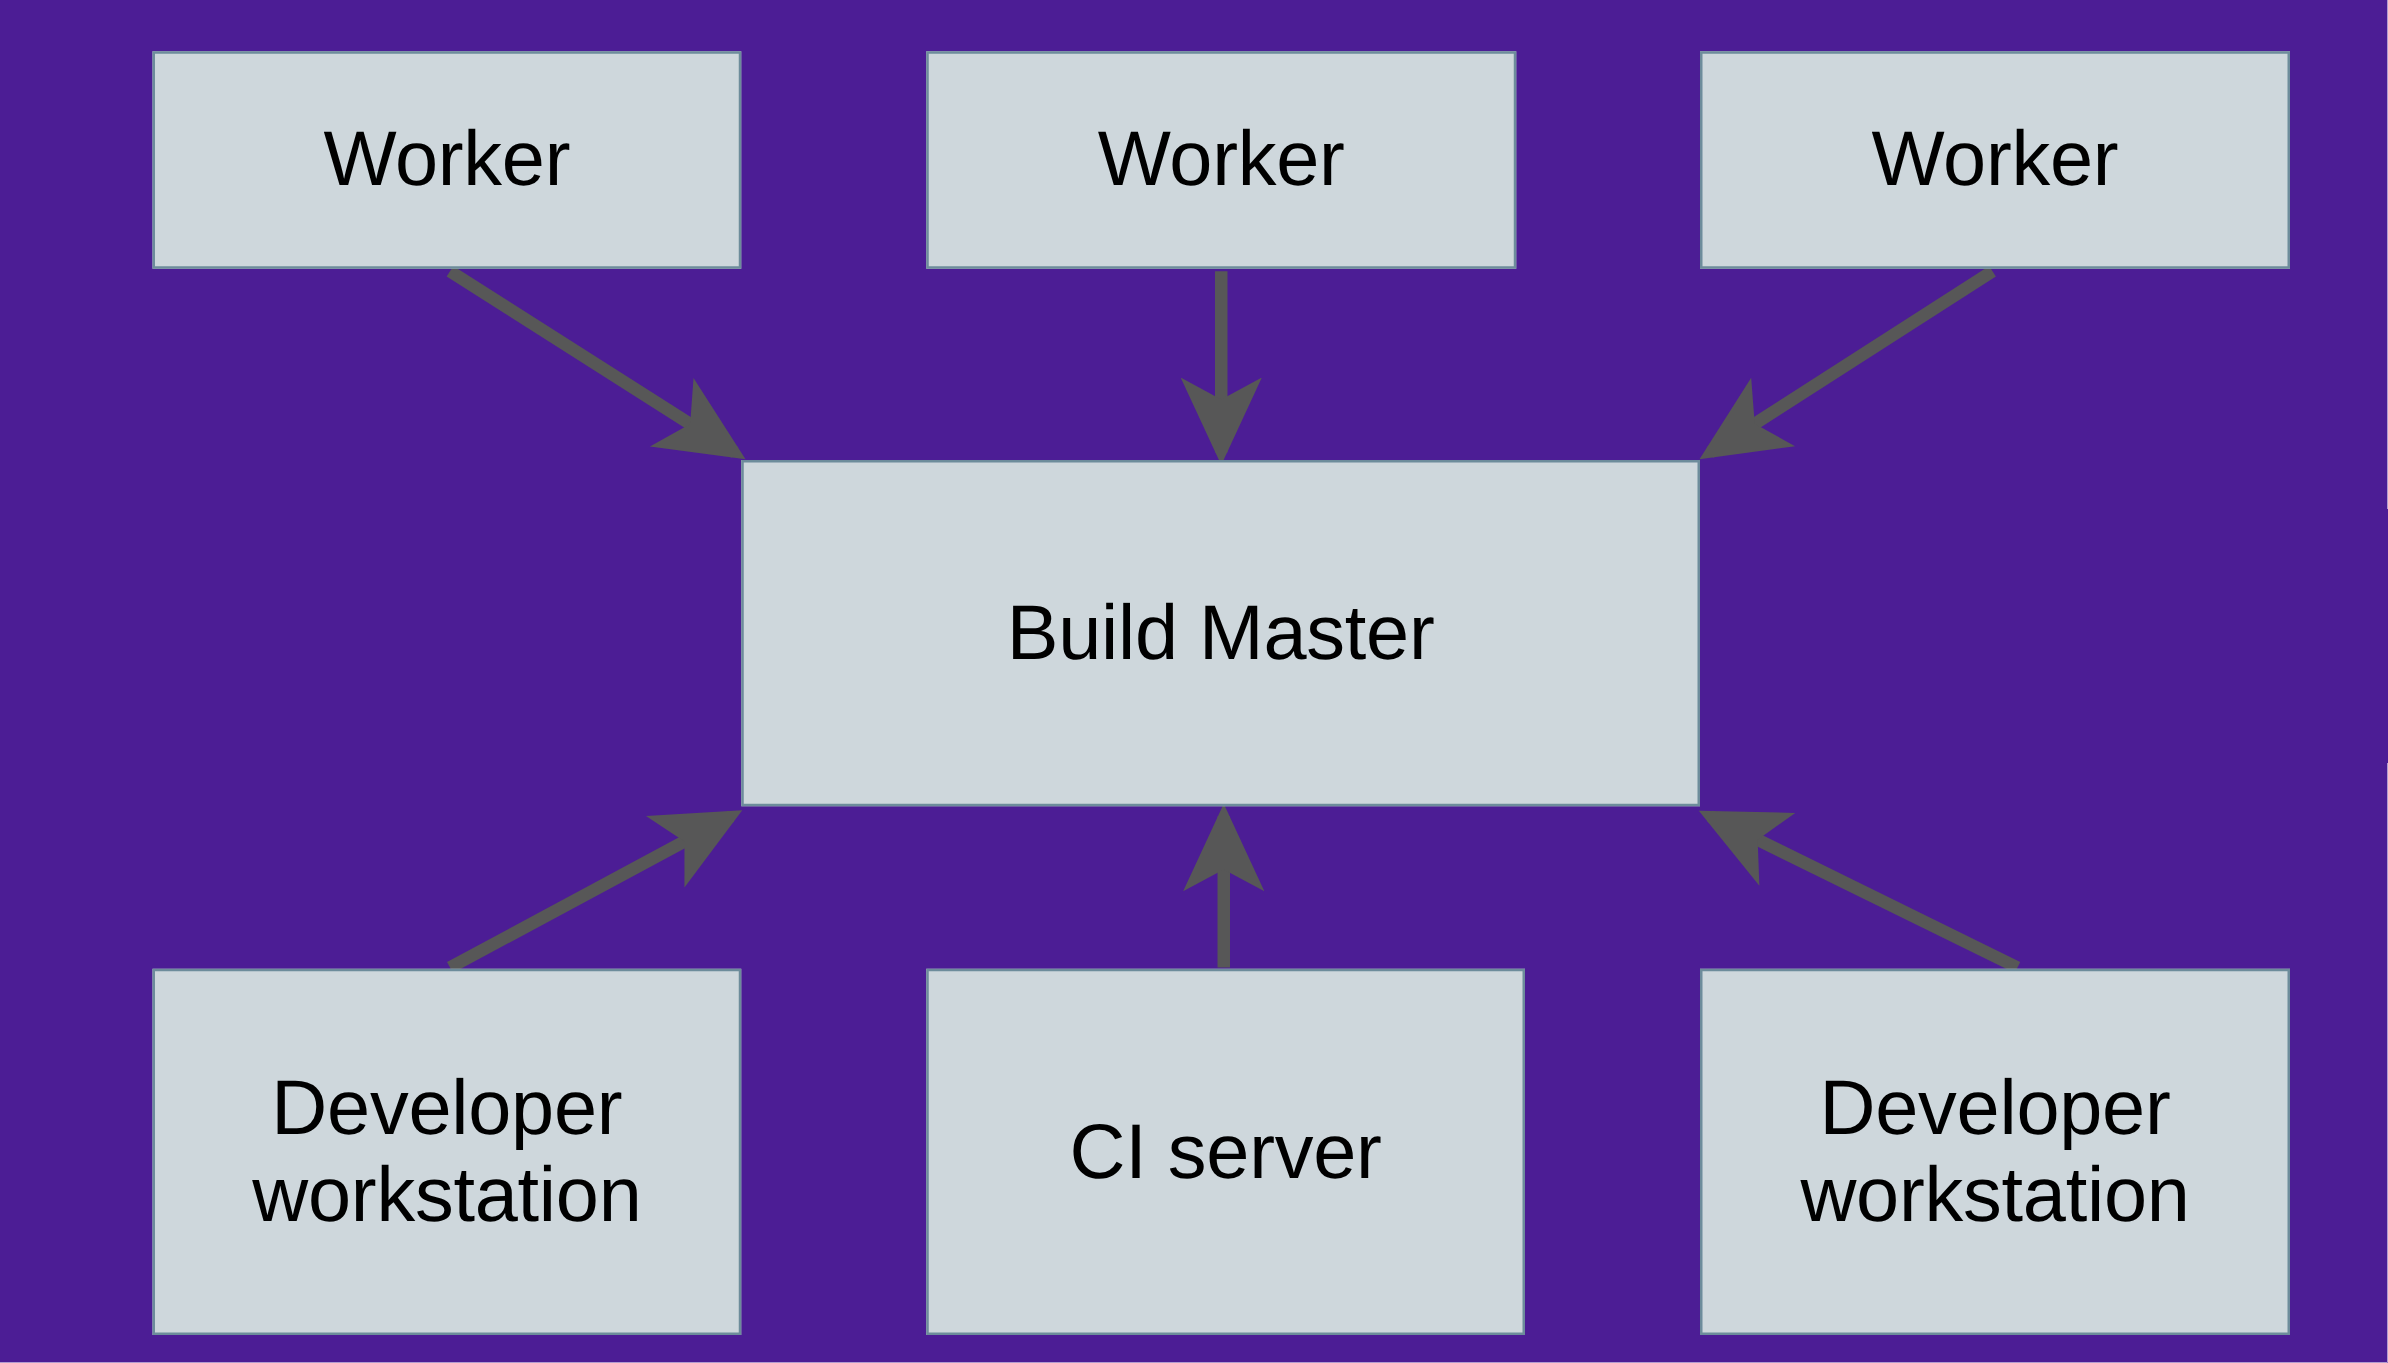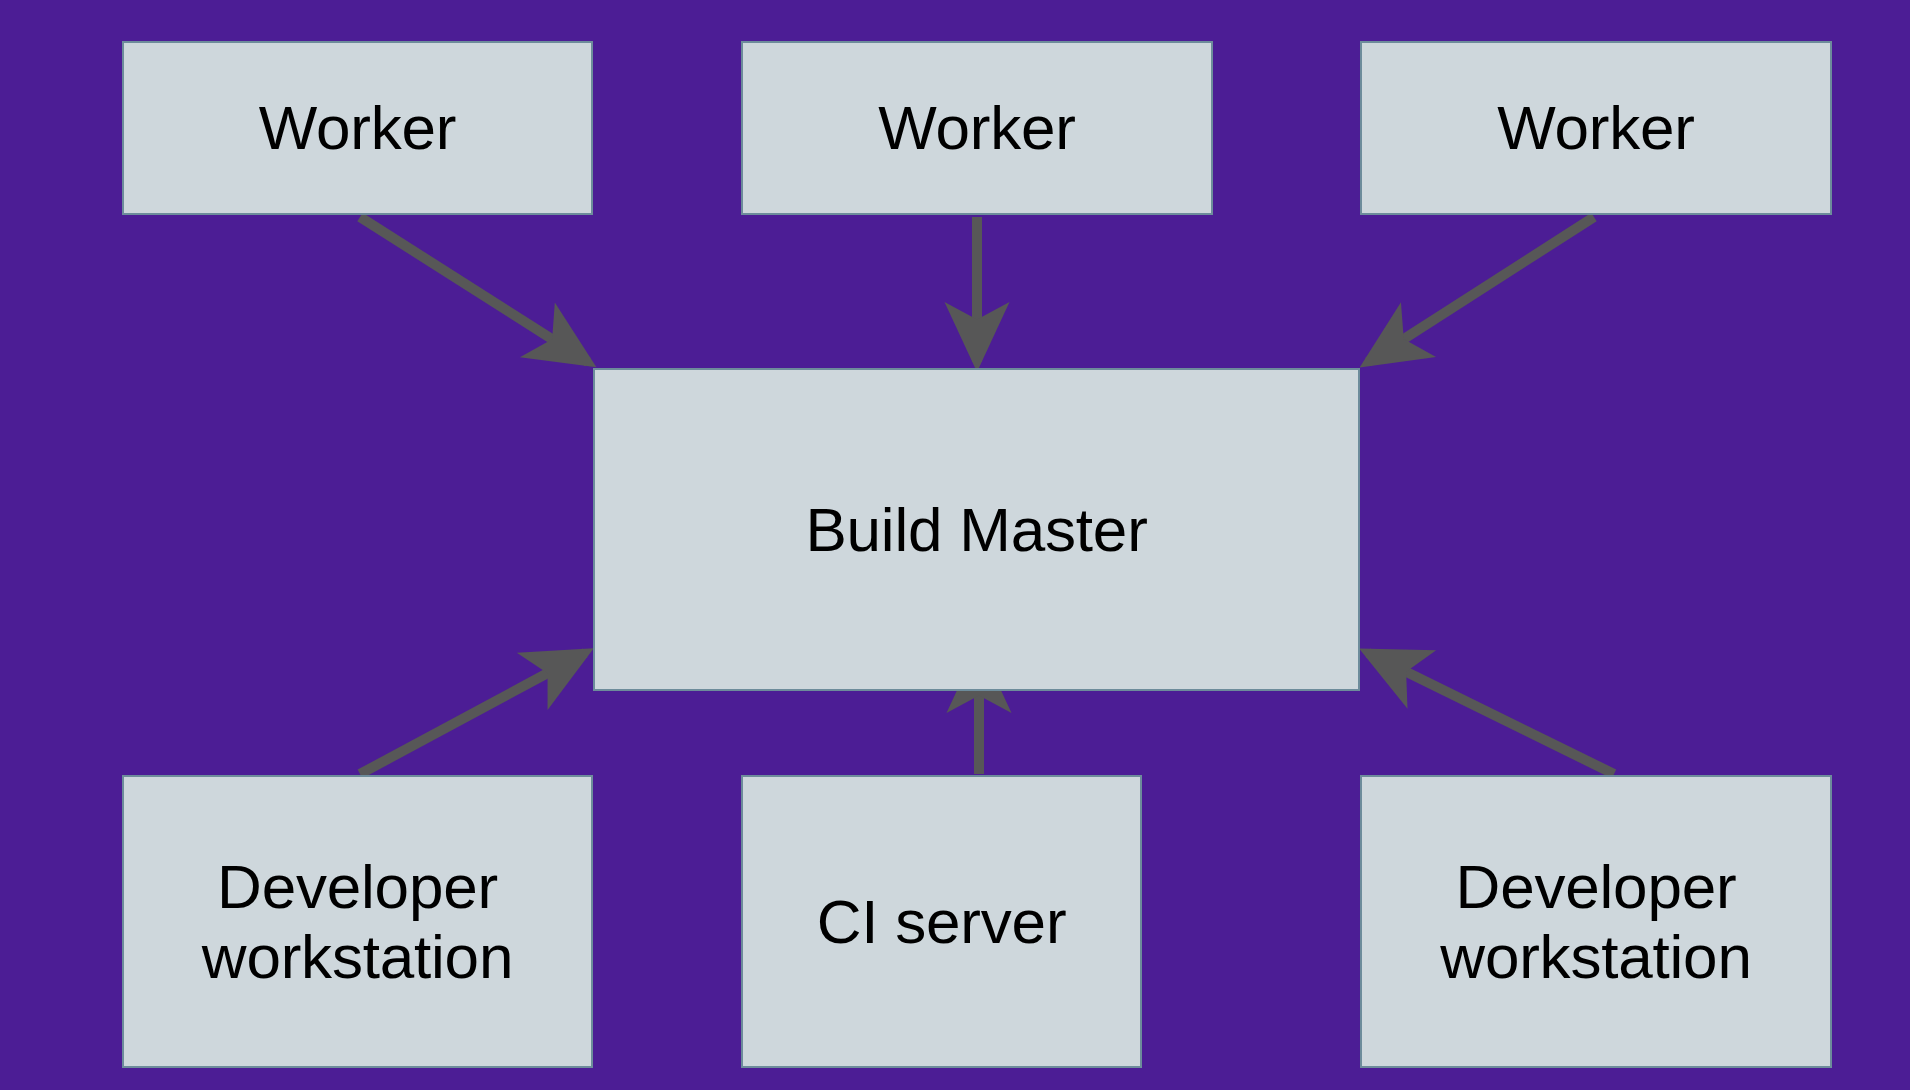--- a/index.html
+++ b/index.html
@@ -46,25 +46,25 @@
     width: 100%;
     white-space: pre-line;
   }
 
   
   #node-worker-1 { left: 122px;  top: 41px;  width: 471px; height: 174px; font-size: 62px; }
   #node-worker-2 { left: 741px;  top: 41px;  width: 472px; height: 174px; font-size: 62px; }
   #node-worker-3 { left: 1360px; top: 41px;  width: 472px; height: 174px; font-size: 62px; }
 
   
-  #node-build-master { left: 593px; top: 368px; width: 767px; height: 323px; font-size: 62px; justify-content: flex-end; }
+  #node-build-master { left: 593px; top: 368px; width: 767px; height: 277px; font-size: 62px; justify-content: flex-end; }
 
   
   #node-dev-workstation-left  { left: 122px;  top: 775px; width: 471px; height: 293px; font-size: 62px; }
-  #node-ci-server             { left: 741px;  top: 775px; width: 401px; height: 293px; font-size: 62px; }
+  #node-ci-server             { left: 741px;  top: 775px; width: 479px; height: 293px; font-size: 62px; }
   #node-dev-workstation-right { left: 1360px; top: 775px; width: 472px; height: 293px; font-size: 62px; }
 </style>
 </head>
 <body>
 
 <div id="canvas">
 
   <svg id="edge-layer" viewBox="0 0 1910 1090" width="1910" height="1090" xmlns="http://www.w3.org/2000/svg">
     <defs>
       <marker id="arrowhead" markerWidth="7.2" markerHeight="7.2" refX="6.0" refY="3.6" orient="auto" markerUnits="strokeWidth">

